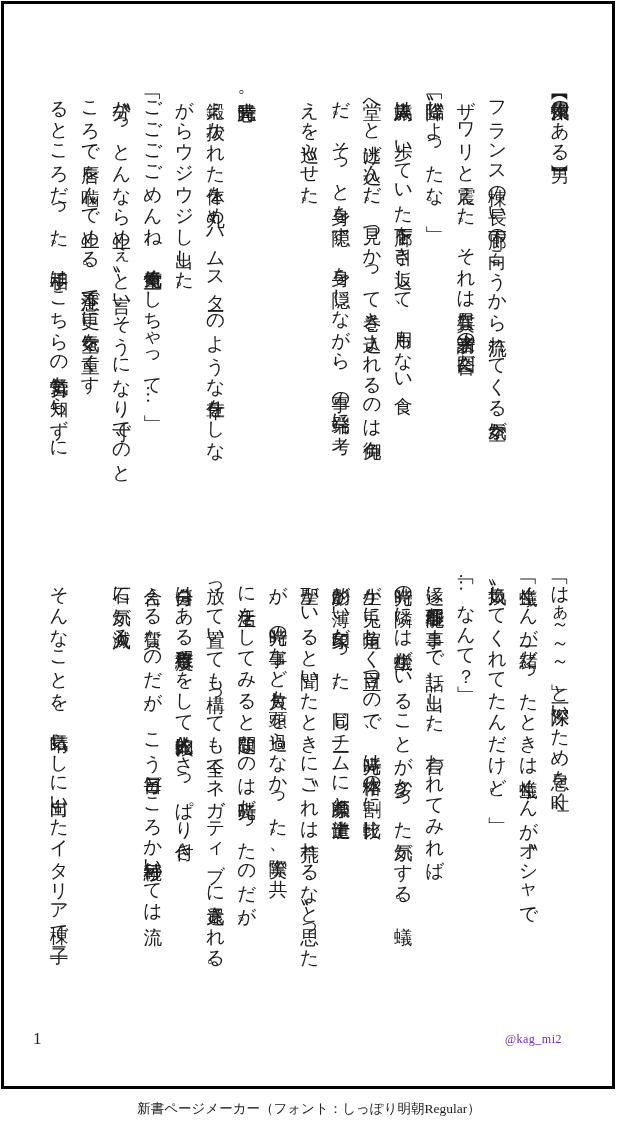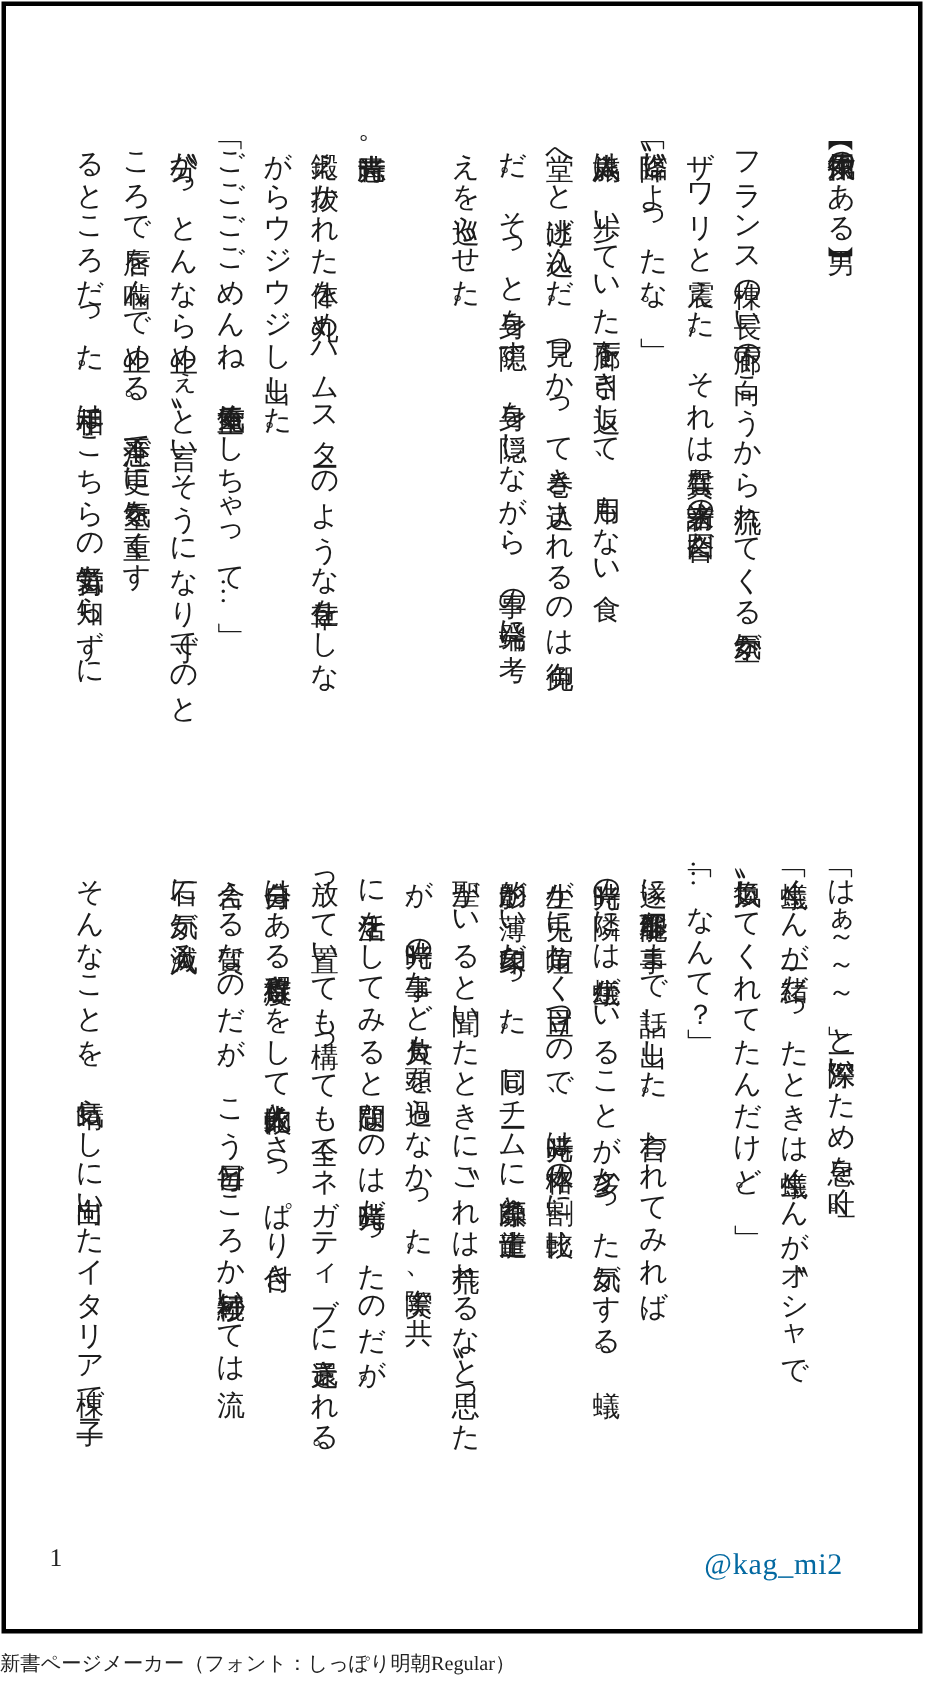--- a/index.html
+++ b/index.html
@@ -46,29 +46,30 @@
     position: absolute;
     left: 33px;
     top: 1029px;
     font-size: 17px;
     color: #222222;
   }
   .credit {
     position: absolute;
     right: 56px;
     top: 1032px;
-    font-size: 20px;
+    font-size: 12px;
     letter-spacing: 0.5px;
-    color: #0369a1;
+    color: #6d28d9;
   }
   .footer-caption {
     position: absolute;
     top: 1100px;
     left: 0;
     width: 618px;
+    text-align: center;
     font-size: 13.5px;
     color: #222222;
   }
 </style>
 </head>
 <body>
 
 <div id="page">
 
   <div class="frame"></div>

